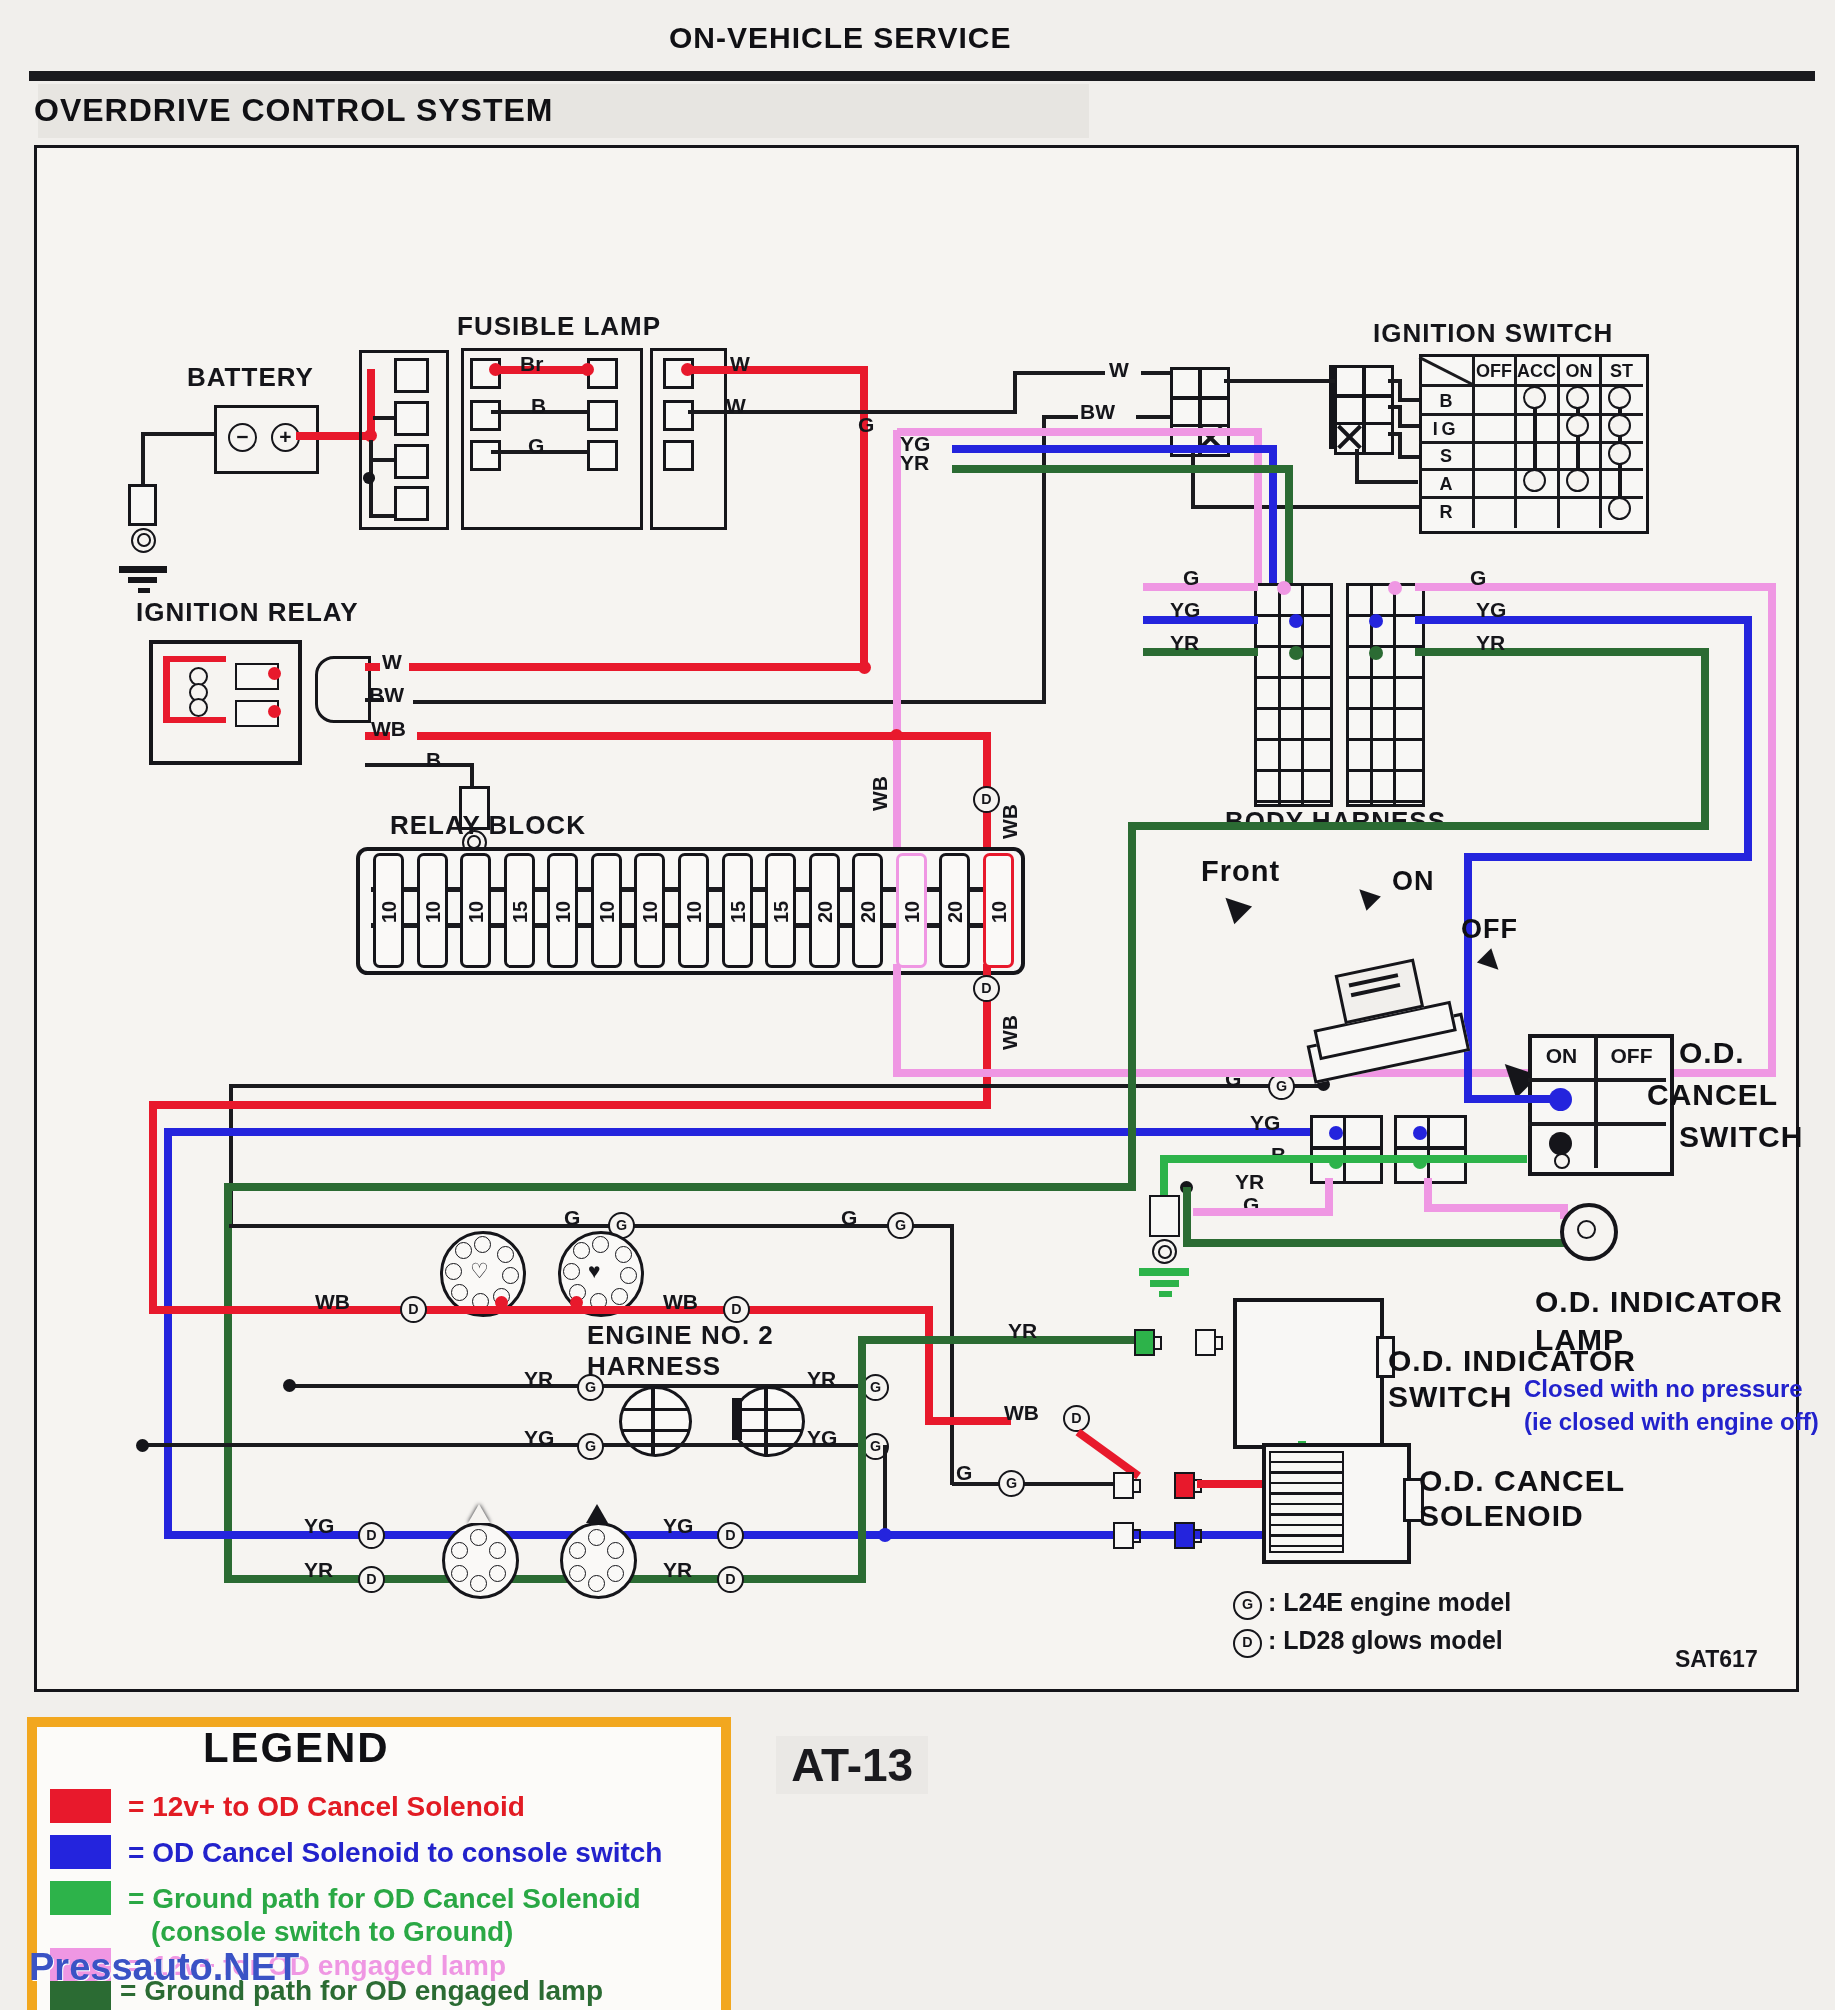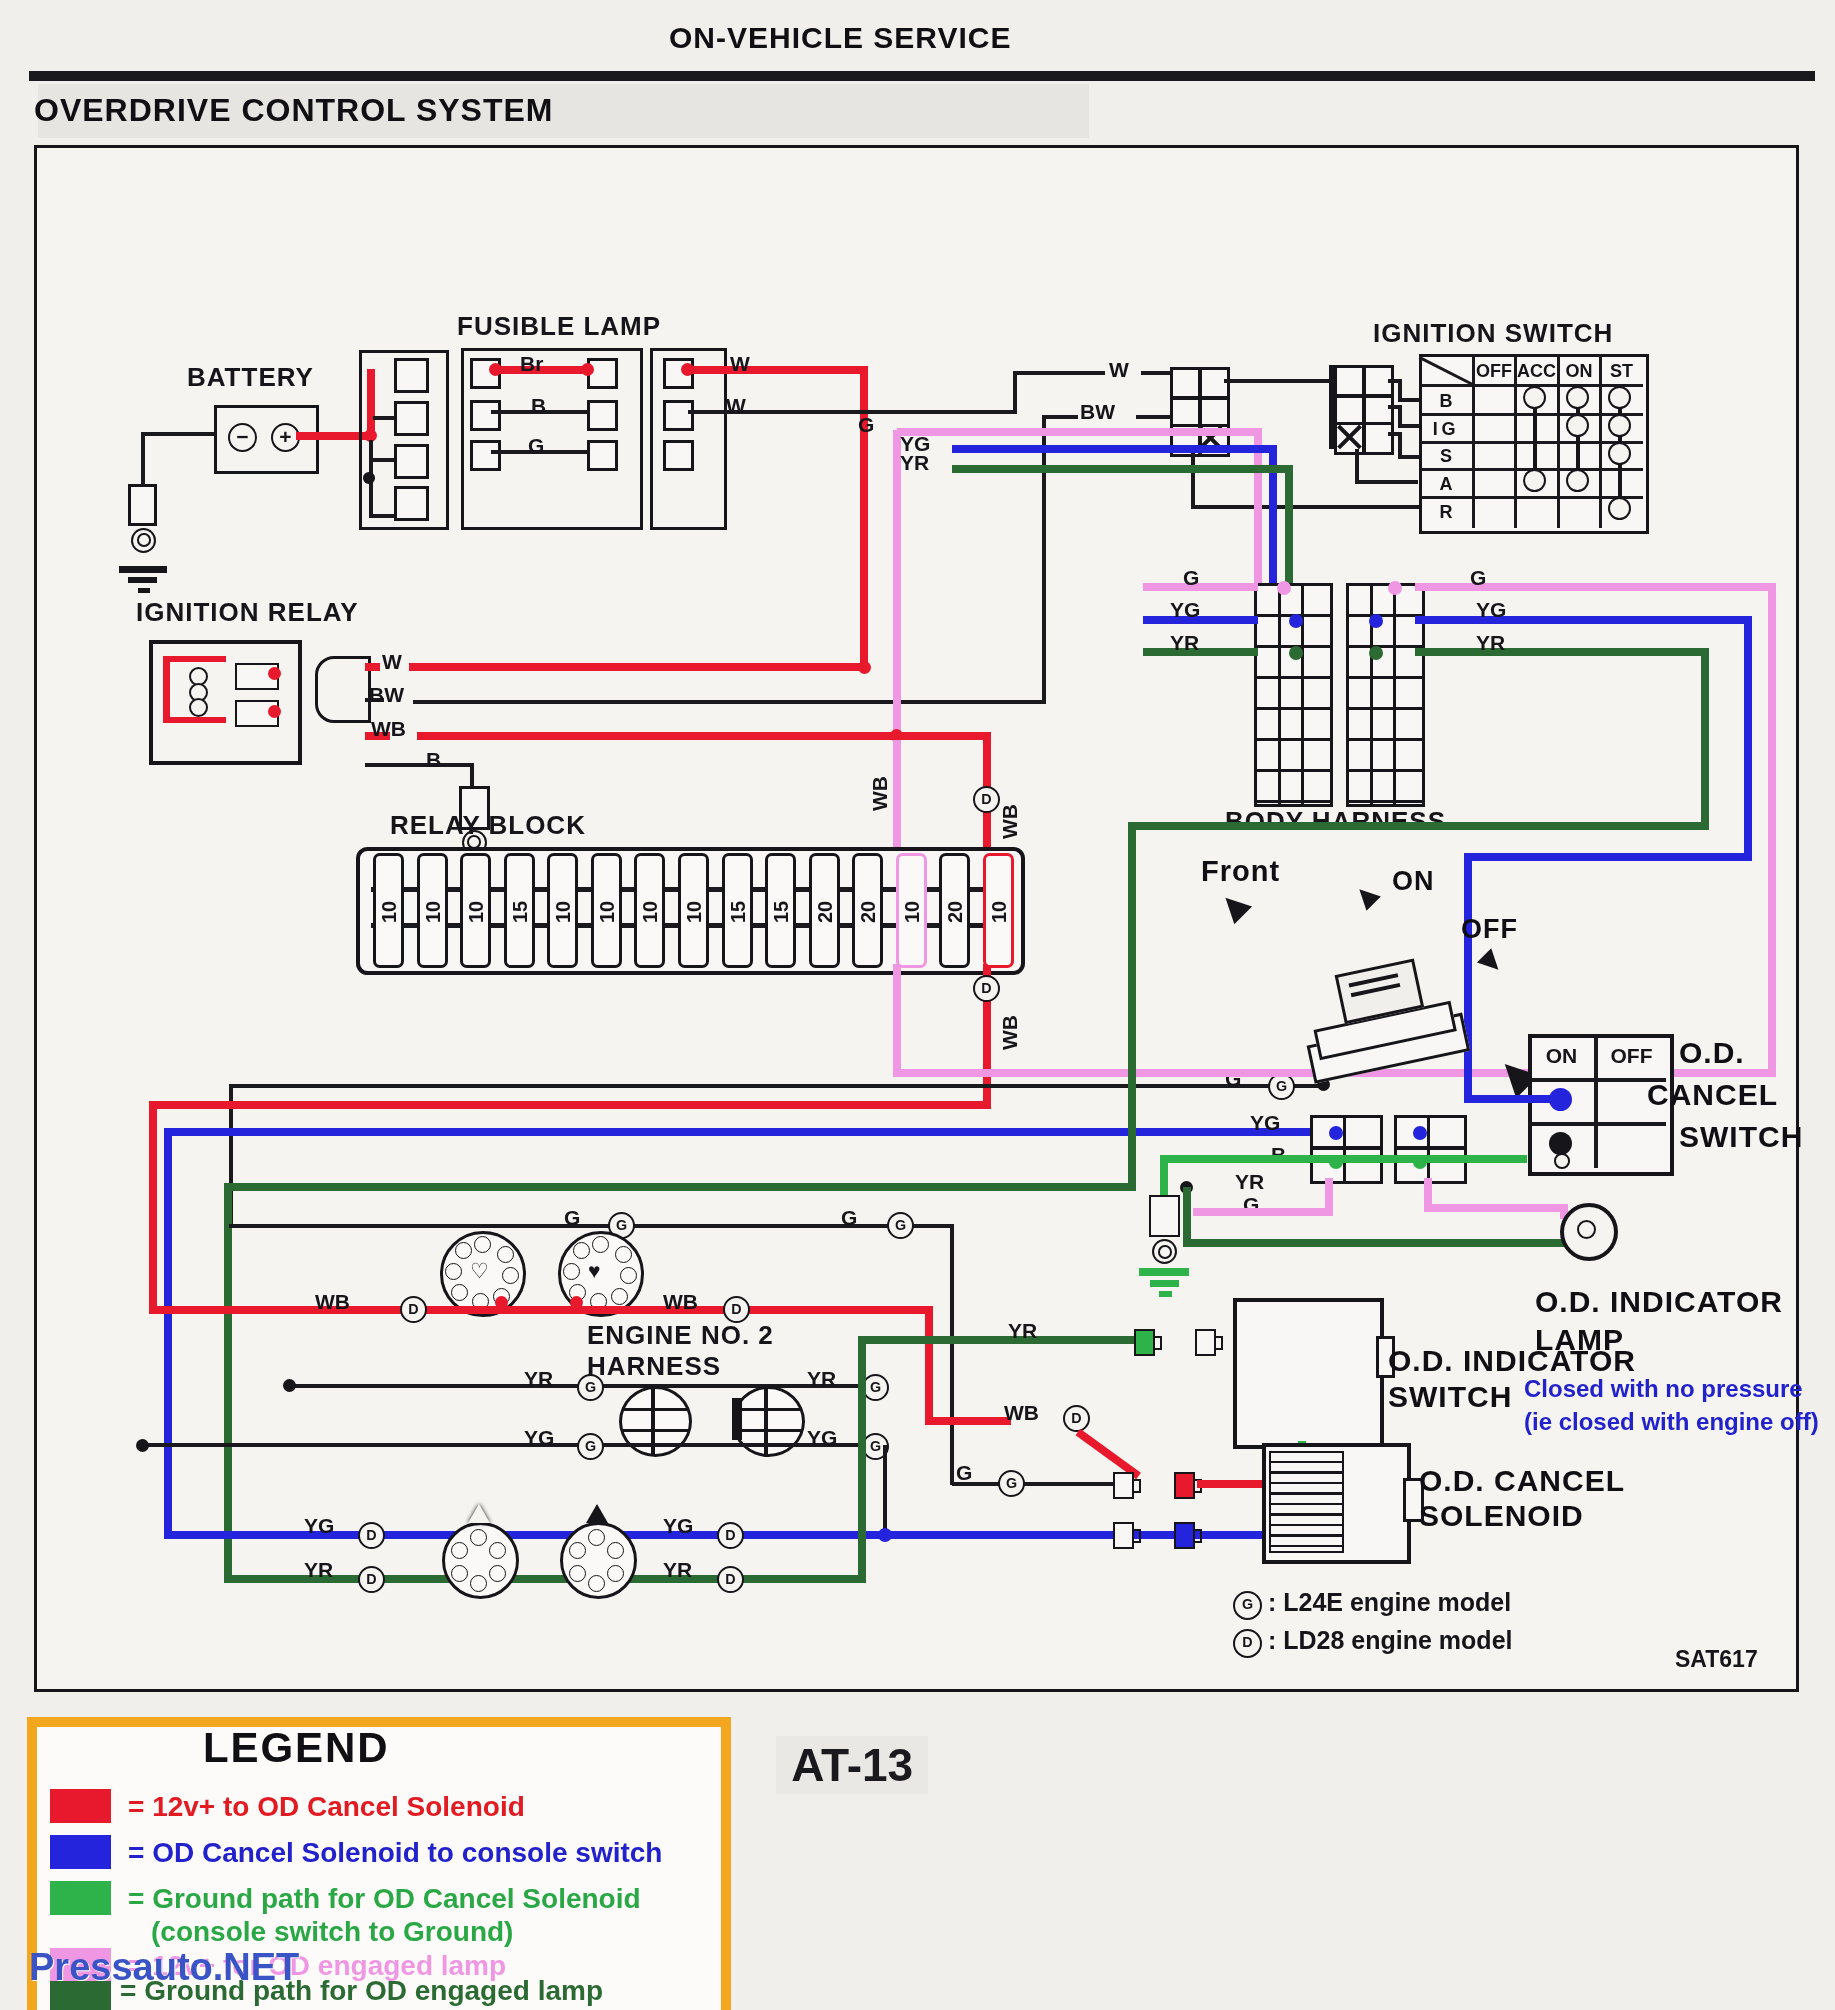--- a/index.html
+++ b/index.html
@@ -472,21 +472,21 @@
 
   <div class="box" style="left:1262px;top:1443px;width:141px;height:113px;border-width:4.8px;background:#f8f7f5;"></div>
   <div class="abs" style="left:1269px;top:1451px;width:71px;height:98px;border:2.9px solid #15151a;background:repeating-linear-gradient(#f8f7f5,#f8f7f5 7.6px,#15151a 7.6px,#15151a 10.5px);"></div>
   <div class="sq" style="left:1403px;top:1478px;width:15.3px;height:38px;"></div>
   <div class="big" style="left:1419px;top:1464px;">O.D. CANCEL</div>
   <div class="big" style="left:1419px;top:1499px;">SOLENOID</div>
 
   <div class="circ" style="left:1233px;top:1591px;width:25px;height:25px;">G</div>
   <div class="lbl" style="left:1268px;top:1591px;font-size:25px;">: L24E engine model</div>
   <div class="circ" style="left:1233px;top:1629px;width:25px;height:25px;">D</div>
-  <div class="lbl" style="left:1268px;top:1629px;font-size:25px;">: LD28 engine model</div>
+  <div class="lbl" style="left:1268px;top:1629px;font-size:25px;">: LD28 glows model</div>
 
   <div class="lbl" style="left:1675px;top:1648px;font-size:23px;">SAT617</div>
 
   <div class="abs" style="left:27px;top:1717px;width:684px;height:285px;border:10.5px solid #f2a71f;background:#fcfbf9;"></div>
   <div class="abs" style="left:203px;top:1724px;font-weight:bold;font-size:42px;color:#101014;letter-spacing:1.9px;">LEGEND</div>
   <div class="abs" style="left:50px;top:1789px;width:61px;height:34px;background:#e8192c;"></div>
   <div class="leg-txt" style="left:128px;top:1791px;color:#e21b23;">= 12v+ to OD Cancel Solenoid</div>
   <div class="abs" style="left:50px;top:1835px;width:61px;height:34px;background:#2424dd;"></div>
   <div class="leg-txt" style="left:128px;top:1837px;color:#2222cc;">= OD Cancel Solenoid to console switch</div>
   <div class="abs" style="left:50px;top:1881px;width:61px;height:34px;background:#2db34a;"></div>

